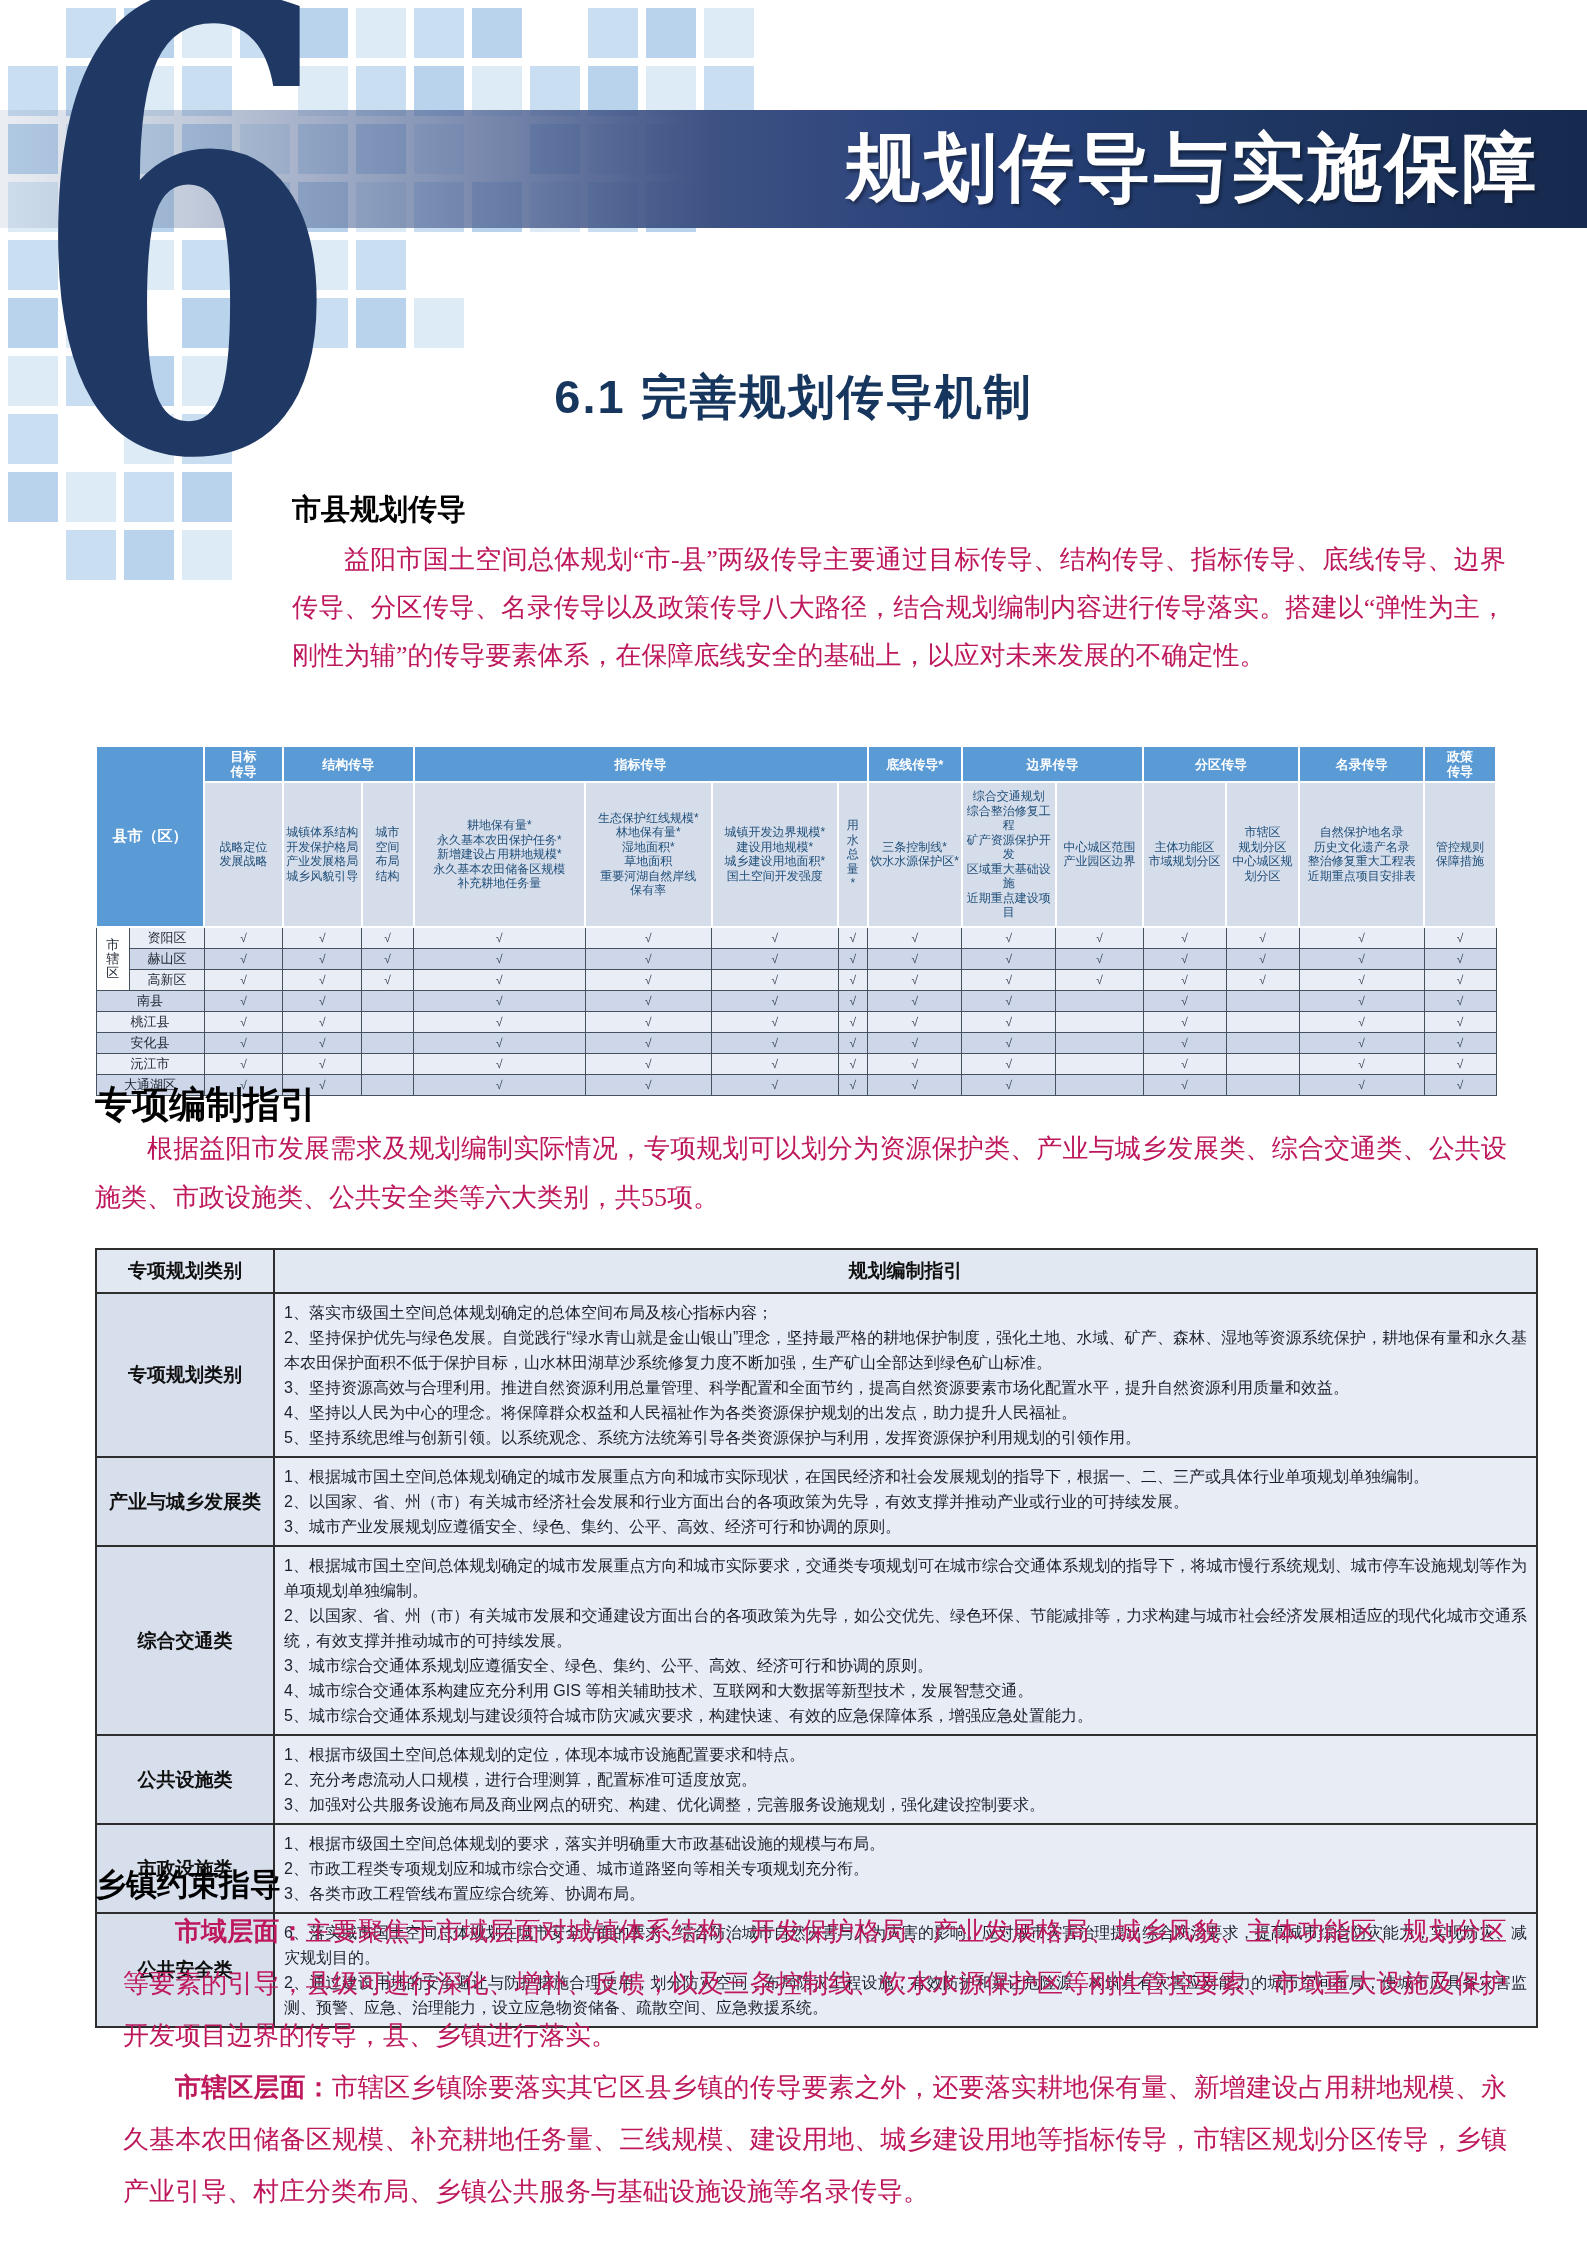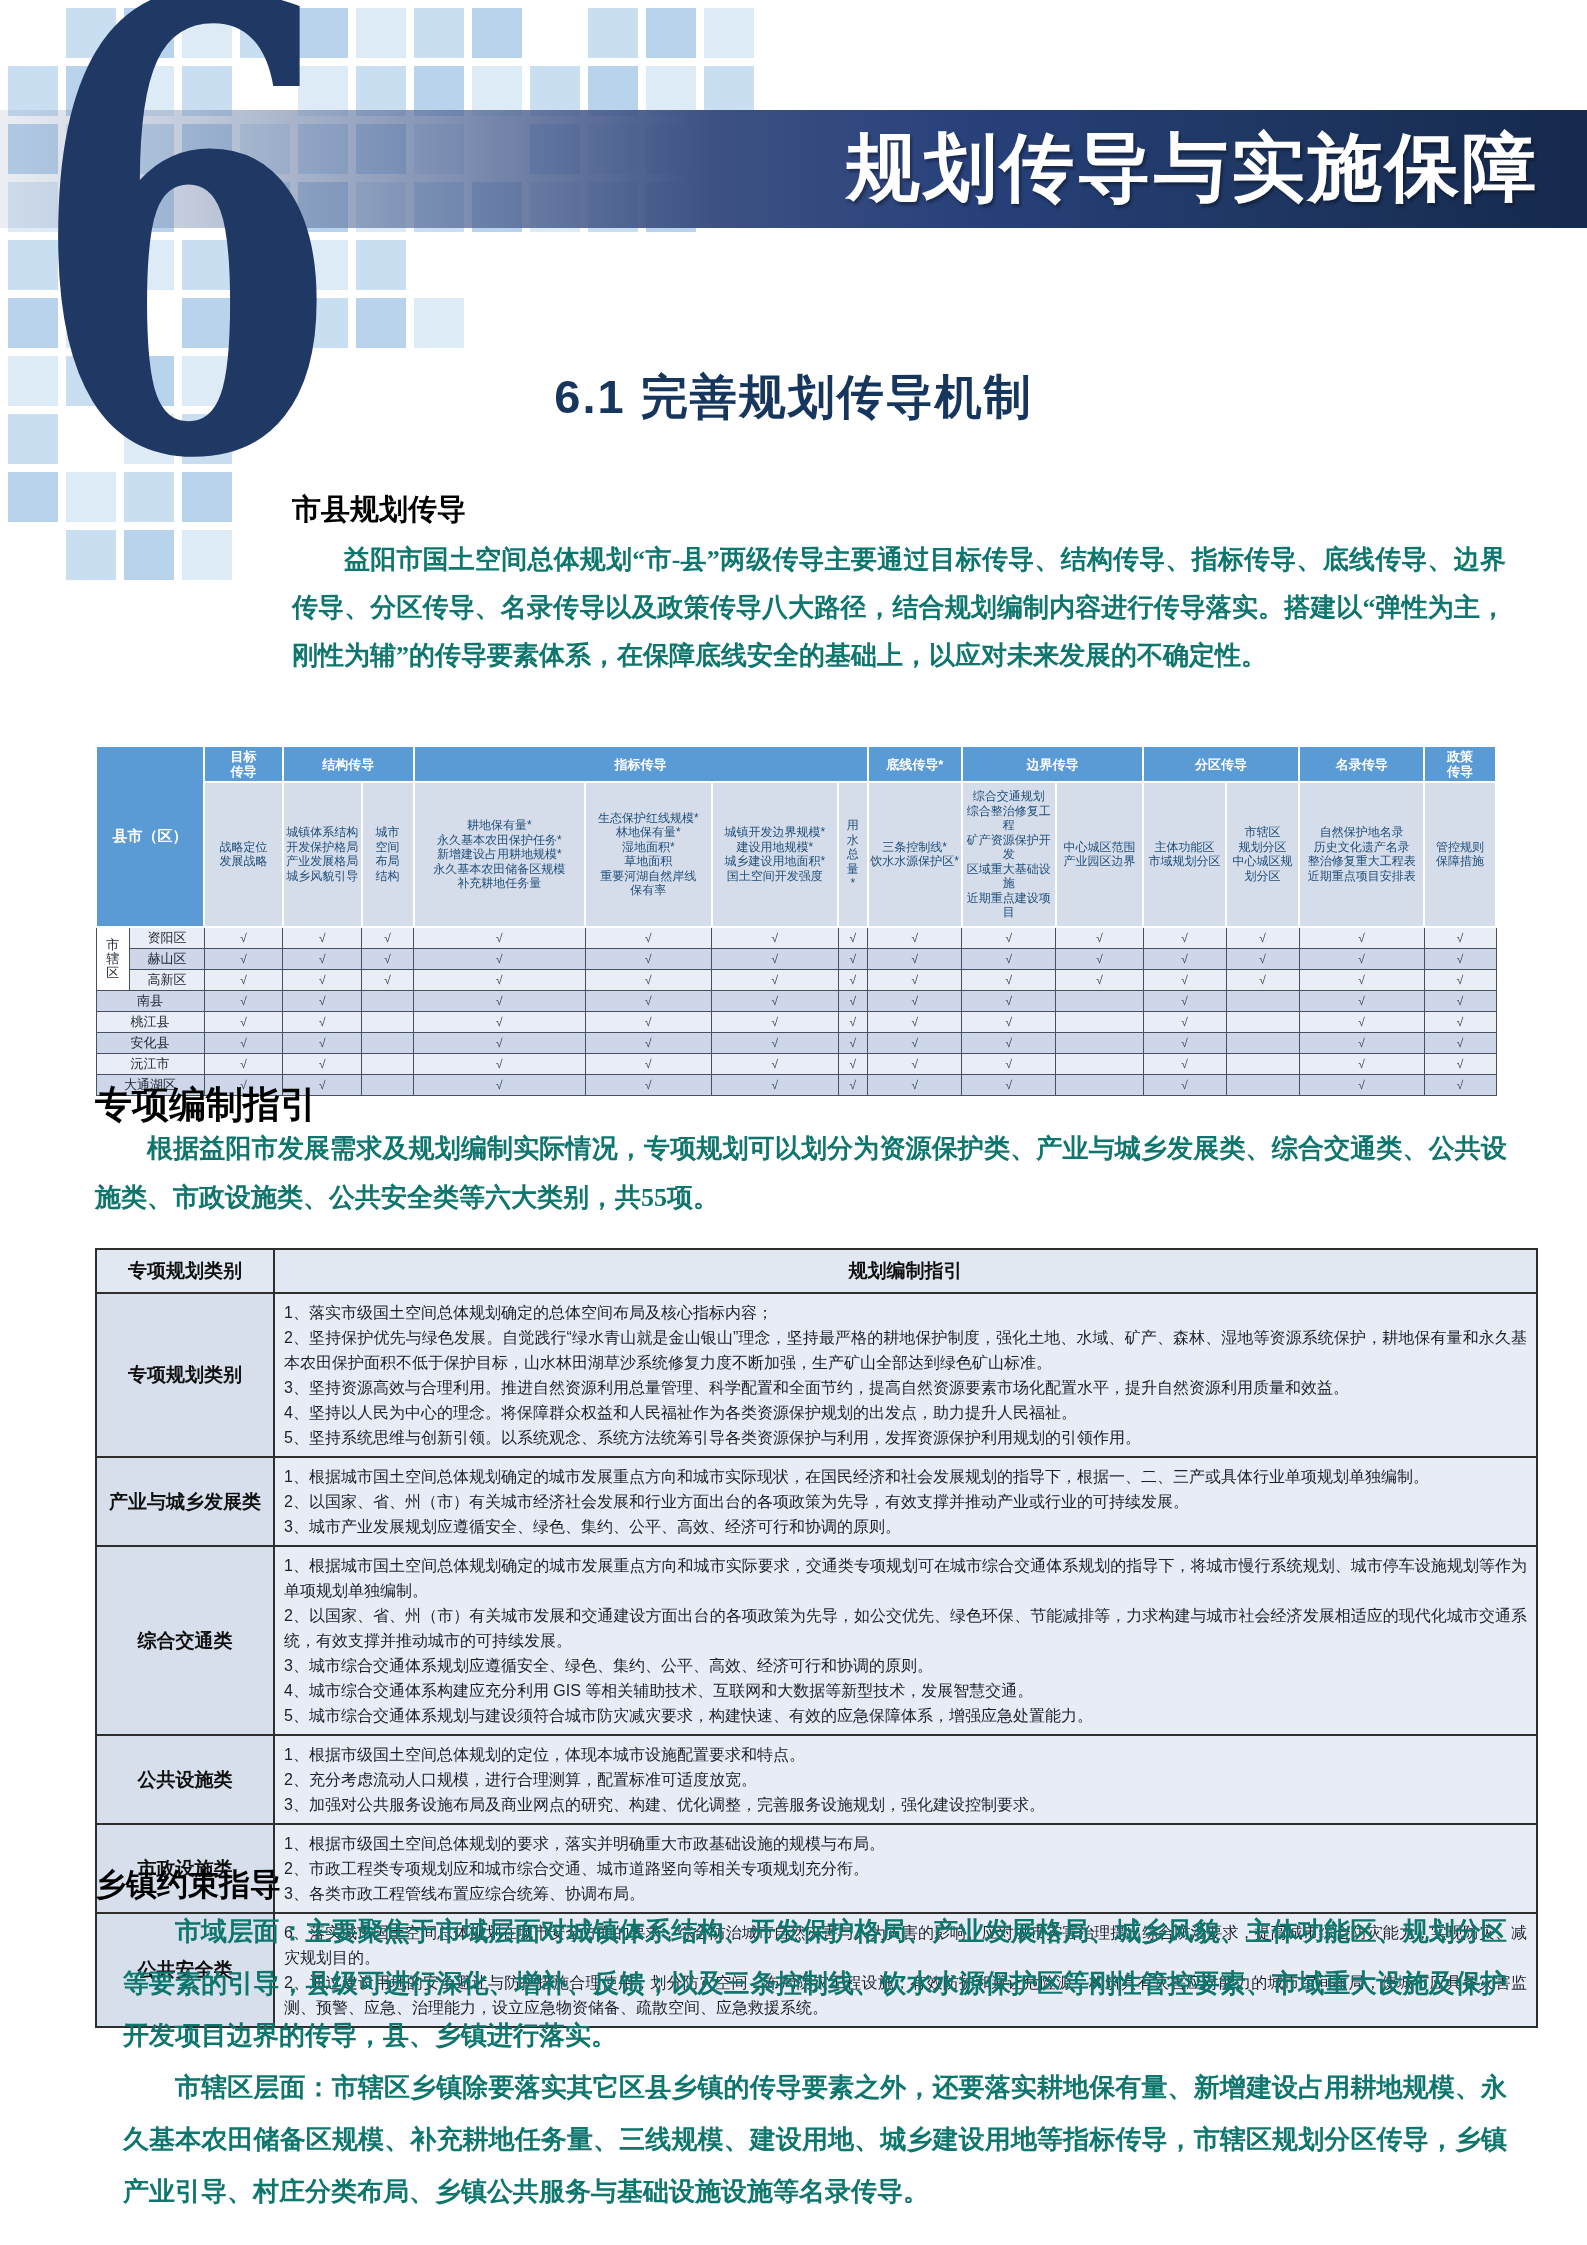--- a/index.html
+++ b/index.html
@@ -20,22 +20,22 @@
             rgba(90,110,155,.75) 28%,#3D5183 45%,#27407A 62%,#1F3864 78%,#16294E 100%);}
   .banner-title{color:#fff;font-size:74px;font-weight:900;letter-spacing:3px;
                 text-shadow:2px 3px 3px rgba(0,0,0,.35);white-space:nowrap;margin-left:48px;}
   
   .title61{position:absolute;left:0;top:366px;width:1587px;text-align:center;z-index:4;
            font-size:47px;font-weight:800;color:#17365D;letter-spacing:2px;}
   .h-sec{position:absolute;font-weight:800;color:#000;z-index:4;}
   #h1{left:292px;top:490px;font-size:29px;}
   #h2{left:95px;top:1080px;font-size:37px;}
   #h3{left:95px;top:1864px;font-size:31px;text-align:right;}
-  .para{position:absolute;color:#0f766e;text-align:justify;z-index:4;
-        font-family:"Liberation Serif",serif;font-weight:bold;}
+  .para{position:absolute;color:#be185d;text-align:justify;z-index:4;
+        font-family:"Liberation Serif",serif;}
   #p1{left:292px;top:536px;width:1214px;font-size:26px;line-height:48px;text-indent:2em;}
   #p2{left:95px;top:1124px;width:1412px;font-size:26px;line-height:49px;text-indent:2em;}
   #p3wrap{left:95px;top:1906px;width:1412px;font-size:26px;line-height:52px;}
   #p3wrap p{margin:0;text-indent:2em;text-align:justify;padding-left:28px;}
   
   .t1{position:absolute;left:95px;top:745px;width:1402px;z-index:4;
       border-collapse:collapse;table-layout:fixed;}
   .t1 th,.t1 td{overflow:hidden;}
   .t1 .corner{background:#5B9BD5;color:#fff;font-size:15px;font-weight:700;border:2px solid #fff;}
   .t1 .hdr1{background:#5B9BD5;color:#fff;font-size:13px;line-height:15px;font-weight:700;

